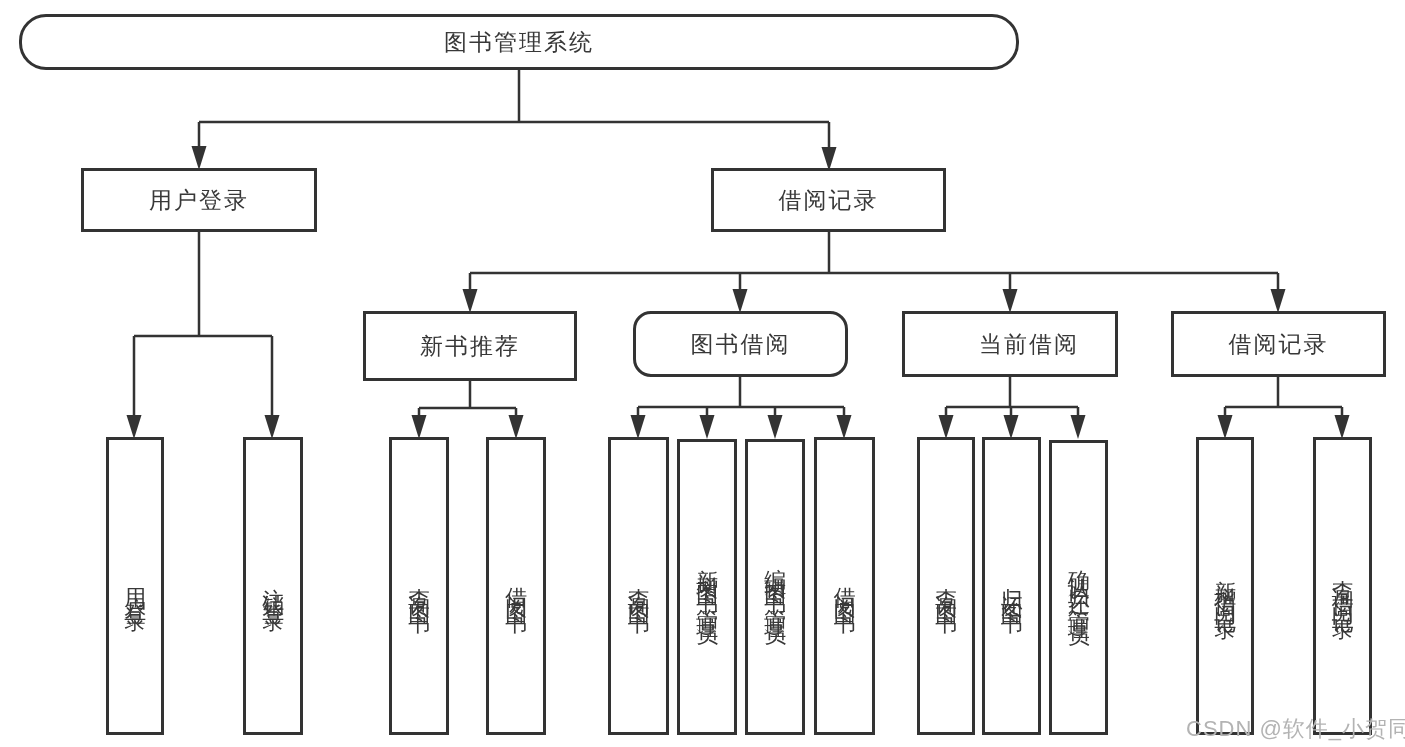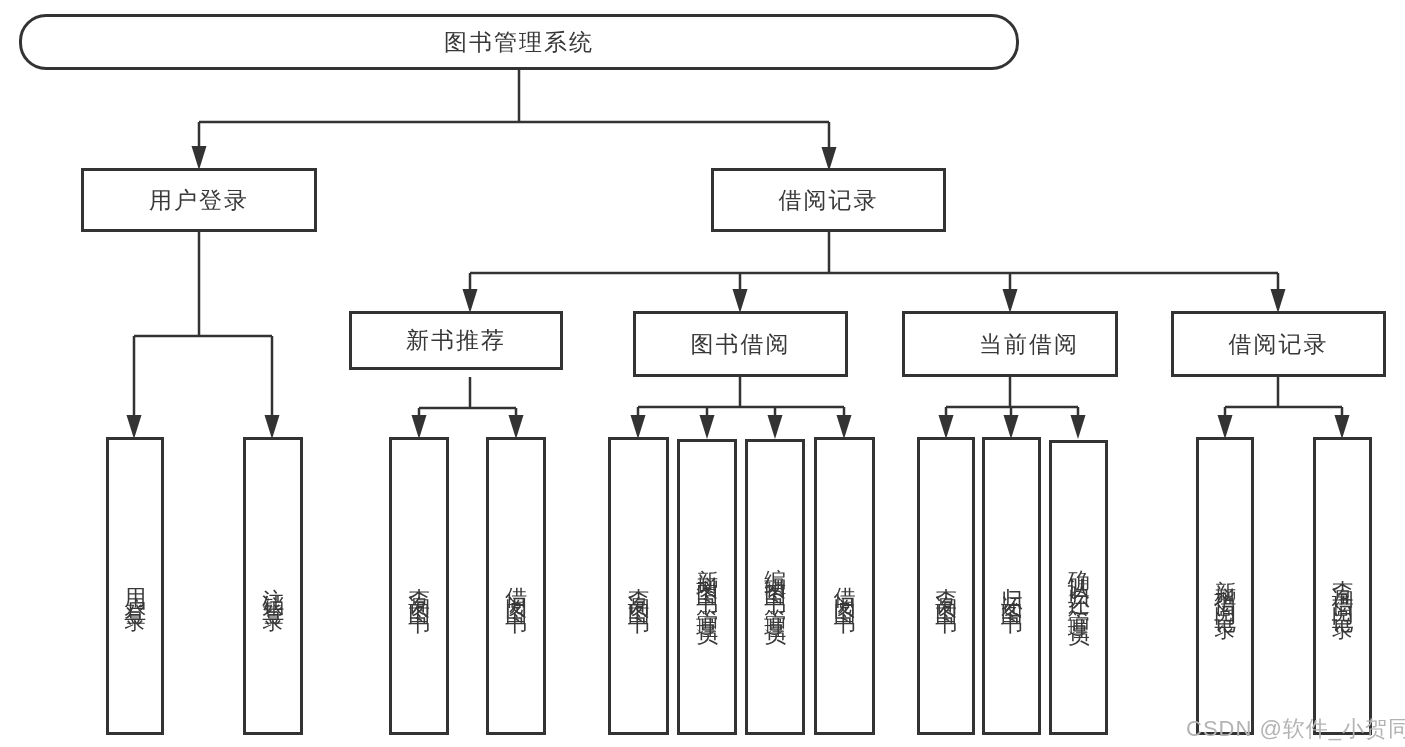--- a/index.html
+++ b/index.html
@@ -107,24 +107,24 @@
     <span>图书管理系统</span>
   </div>
 
   <div class="box h-box" style="left:81px; top:168px; width:236px; height:64px;">
     <span>用户登录</span>
   </div>
   <div class="box h-box" style="left:711px; top:168px; width:235px; height:64px;">
     <span>借阅记录</span>
   </div>
 
-  <div class="box h-box" style="left:349px; top:311px; width:214px; height:59px;">
+  <div class="box h-box" style="left:363px; top:311px; width:214px; height:70px;">
     <span>新书推荐</span>
   </div>
-  <div class="box h-box" style="left:633px; top:311px; width:215px; height:66px;">
+  <div class="box h-box" style="left:633px; top:311px; width:215px; height:66px;border-radius:18px;">
     <span>图书借阅</span>
   </div>
   <div class="box h-box" style="left:902px; top:311px; width:216px; height:66px;padding-left:38px;">
     <span>当前借阅</span>
   </div>
   <div class="box h-box" style="left:1171px; top:311px; width:215px; height:66px;">
     <span>借阅记录</span>
   </div>
 
   <div class="box v-box" style="left:106px; top:437px; width:58px; height:298px;">

